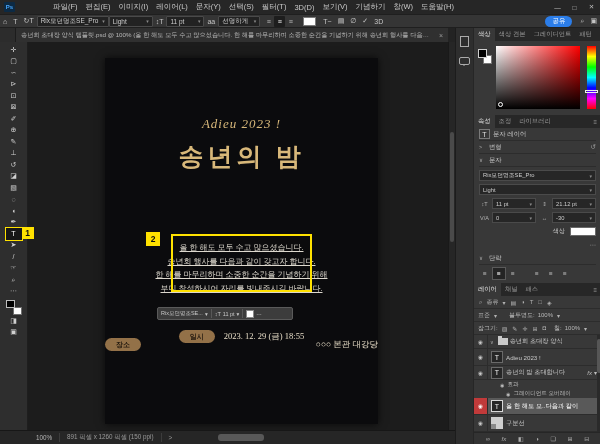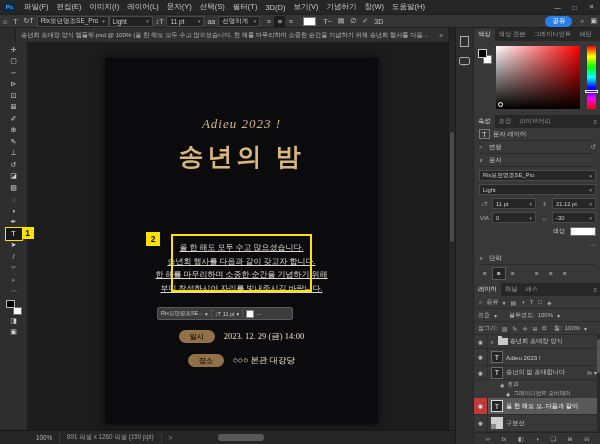--- a/index.html
+++ b/index.html
@@ -5,21 +5,21 @@
   * { margin:0; padding:0; box-sizing:border-box; }
   html,body { background:#4a4a4a; }
   .app { position:relative; width:600px; height:444px; background:#323232; overflow:hidden;
          font-family:"Liberation Sans","DejaVu Sans",sans-serif; color:#cfcfcf; }
 
   
   .titlebar { position:absolute; left:0; top:0; width:600px; height:14px; background:#262626;
               display:flex; align-items:center; font-size:7.5px; }
   .ps-logo { width:11px; height:10px; margin:0 5px 0 4px; background:#0c2a44; color:#4aa8ff;
              font-size:6px; font-weight:bold; display:flex; align-items:center; justify-content:center; border-radius:1px; }
-  .menus { display:flex; height:100%; }
+  .menus { display:flex; height:100%;margin-left:29px; }
   .menu-item { padding:0 4px; display:flex; align-items:center; color:#c9c9c9; }
   .win-controls { margin-left:auto; display:flex; height:100%; }
   .win-btn { width:17px; display:flex; align-items:center; justify-content:center; font-size:6.5px; color:#bdbdbd; }
 
   
   .optionsbar { position:absolute; left:0; top:14px; width:600px; height:14px; background:#353535;
                 border-top:1px solid #1f1f1f; border-bottom:1px solid #1f1f1f;
                 display:flex; align-items:center; font-size:6.5px; }
   .ob-icon { padding:0 3px; font-size:7px; color:#c5c5c5; display:flex; align-items:center; }
   .combo { height:11px; background:#222222; border:1px solid #4a4a4a; border-radius:1px;
@@ -70,21 +70,21 @@
   .pbody div { text-decoration:underline; }
   .hl-box { position:absolute; left:66px; top:176px; width:141px; height:58px; border:2px solid #ffe100; z-index:4; }
   .badge2 { position:absolute; left:41px; top:174px; width:14px; height:14px; background:#ffe100; color:#101010;
             font-size:8.5px; font-weight:bold; display:flex; align-items:center; justify-content:center; z-index:5; }
   .mini-bar { position:absolute; left:52px; top:249px; width:136px; height:13px; background:#3c3c3c;
               border:1px solid #5a5a5a; border-radius:2px; display:flex; align-items:center; padding:0 3px;
               font-size:5.5px; color:#c8c8c8; gap:2px; z-index:5; }
   .mini-sep { width:1px; height:9px; background:#585858; margin:0 1px; }
   .mini-swatch { width:8px; height:8px; background:#fff; border:1px solid #888; }
   .info-row { position:absolute; width:100%; display:flex; align-items:center; justify-content:center; gap:9px; }
-  .ir1 { top:272px; } .ir2 { top:296px; }
+  .ir1 { top:272px; } .ir2 { top:280px;justify-content:space-between; }
   .pill { width:36px; height:13px; background:#937148; color:#241a10; border-radius:7px; font-size:7px;
           display:flex; align-items:center; justify-content:center; font-weight:bold; }
   .info-val { font-family:"Liberation Serif","DejaVu Serif",serif; font-size:8.5px; color:#e7ddc7; }
 
   
   .statusbar { position:absolute; left:0; top:430px; width:455px; height:14px; background:#262626;
                border-top:1px solid #171717; display:flex; align-items:center; font-size:6.3px; color:#9a9a9a; }
   .sb-zoom { margin-left:36px; color:#b5b5b5; }
   .sb-div { width:1px; height:9px; background:#3c3c3c; margin:0 7px; }
   .hthumb { position:absolute; left:218px; top:3px; width:46px; height:7px; background:#585858; border-radius:3px; }
@@ -299,21 +299,21 @@
         <span class="mini-sep"></span>
         <span>↕T</span>
         <span>11 pt</span>
         <span class="caret">▾</span>
         <span class="mini-sep"></span>
         <span class="mini-swatch"></span>
         <span>⋯</span>
       </div>
       <div class="info-row ir1">
         <span class="pill">일시</span>
-        <span class="info-val">2023. 12. 29 (금) 14:00</span>
+        <span class="info-val">2023. 12. 29 (금) 18:55</span>
       </div>
       <div class="info-row ir2">
         <span class="pill">장소</span>
         <span class="info-val">○○○ 본관 대강당</span>
       </div>
     </div>
     <div class="vscroll">
       <div class="vthumb"></div>
     </div>
   </div>

